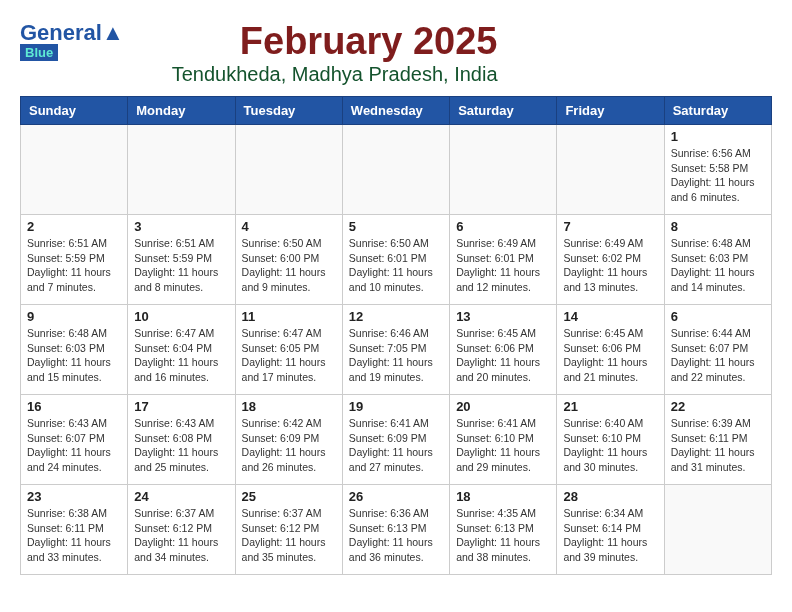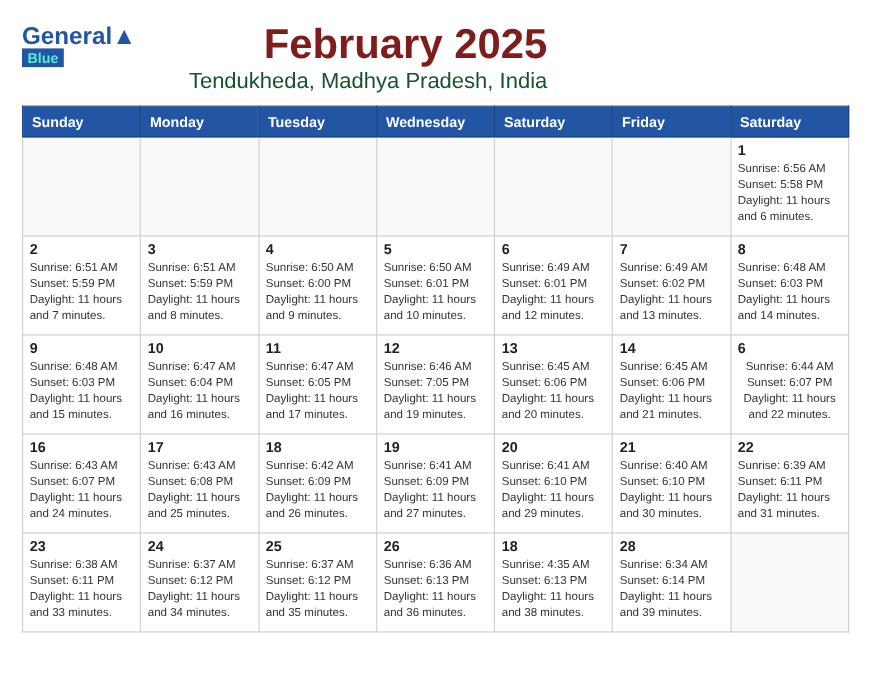--- a/index.html
+++ b/index.html
@@ -192,21 +192,21 @@
 Daylight: 11 hours and 20 minutes.</div>
         </td>
         <td>
           <div class="day-number">14</div>
           <div class="day-info" style="white-space: pre-line;">Sunrise: 6:45 AM
 Sunset: 6:06 PM
 Daylight: 11 hours and 21 minutes.</div>
         </td>
         <td>
           <div class="day-number">6</div>
-          <div class="day-info" style="white-space: pre-line; text-align: center;">Sunrise: 6:44 AM
+          <div class="day-info" style="white-space: pre-line;">Sunrise: 6:44 AM
 Sunset: 6:07 PM
 Daylight: 11 hours and 22 minutes.</div>
         </td>
       </tr>
       <tr>
         <td>
           <div class="day-number">16</div>
           <div class="day-info" style="white-space: pre-line;">Sunrise: 6:43 AM
 Sunset: 6:07 PM
 Daylight: 11 hours and 24 minutes.</div>

